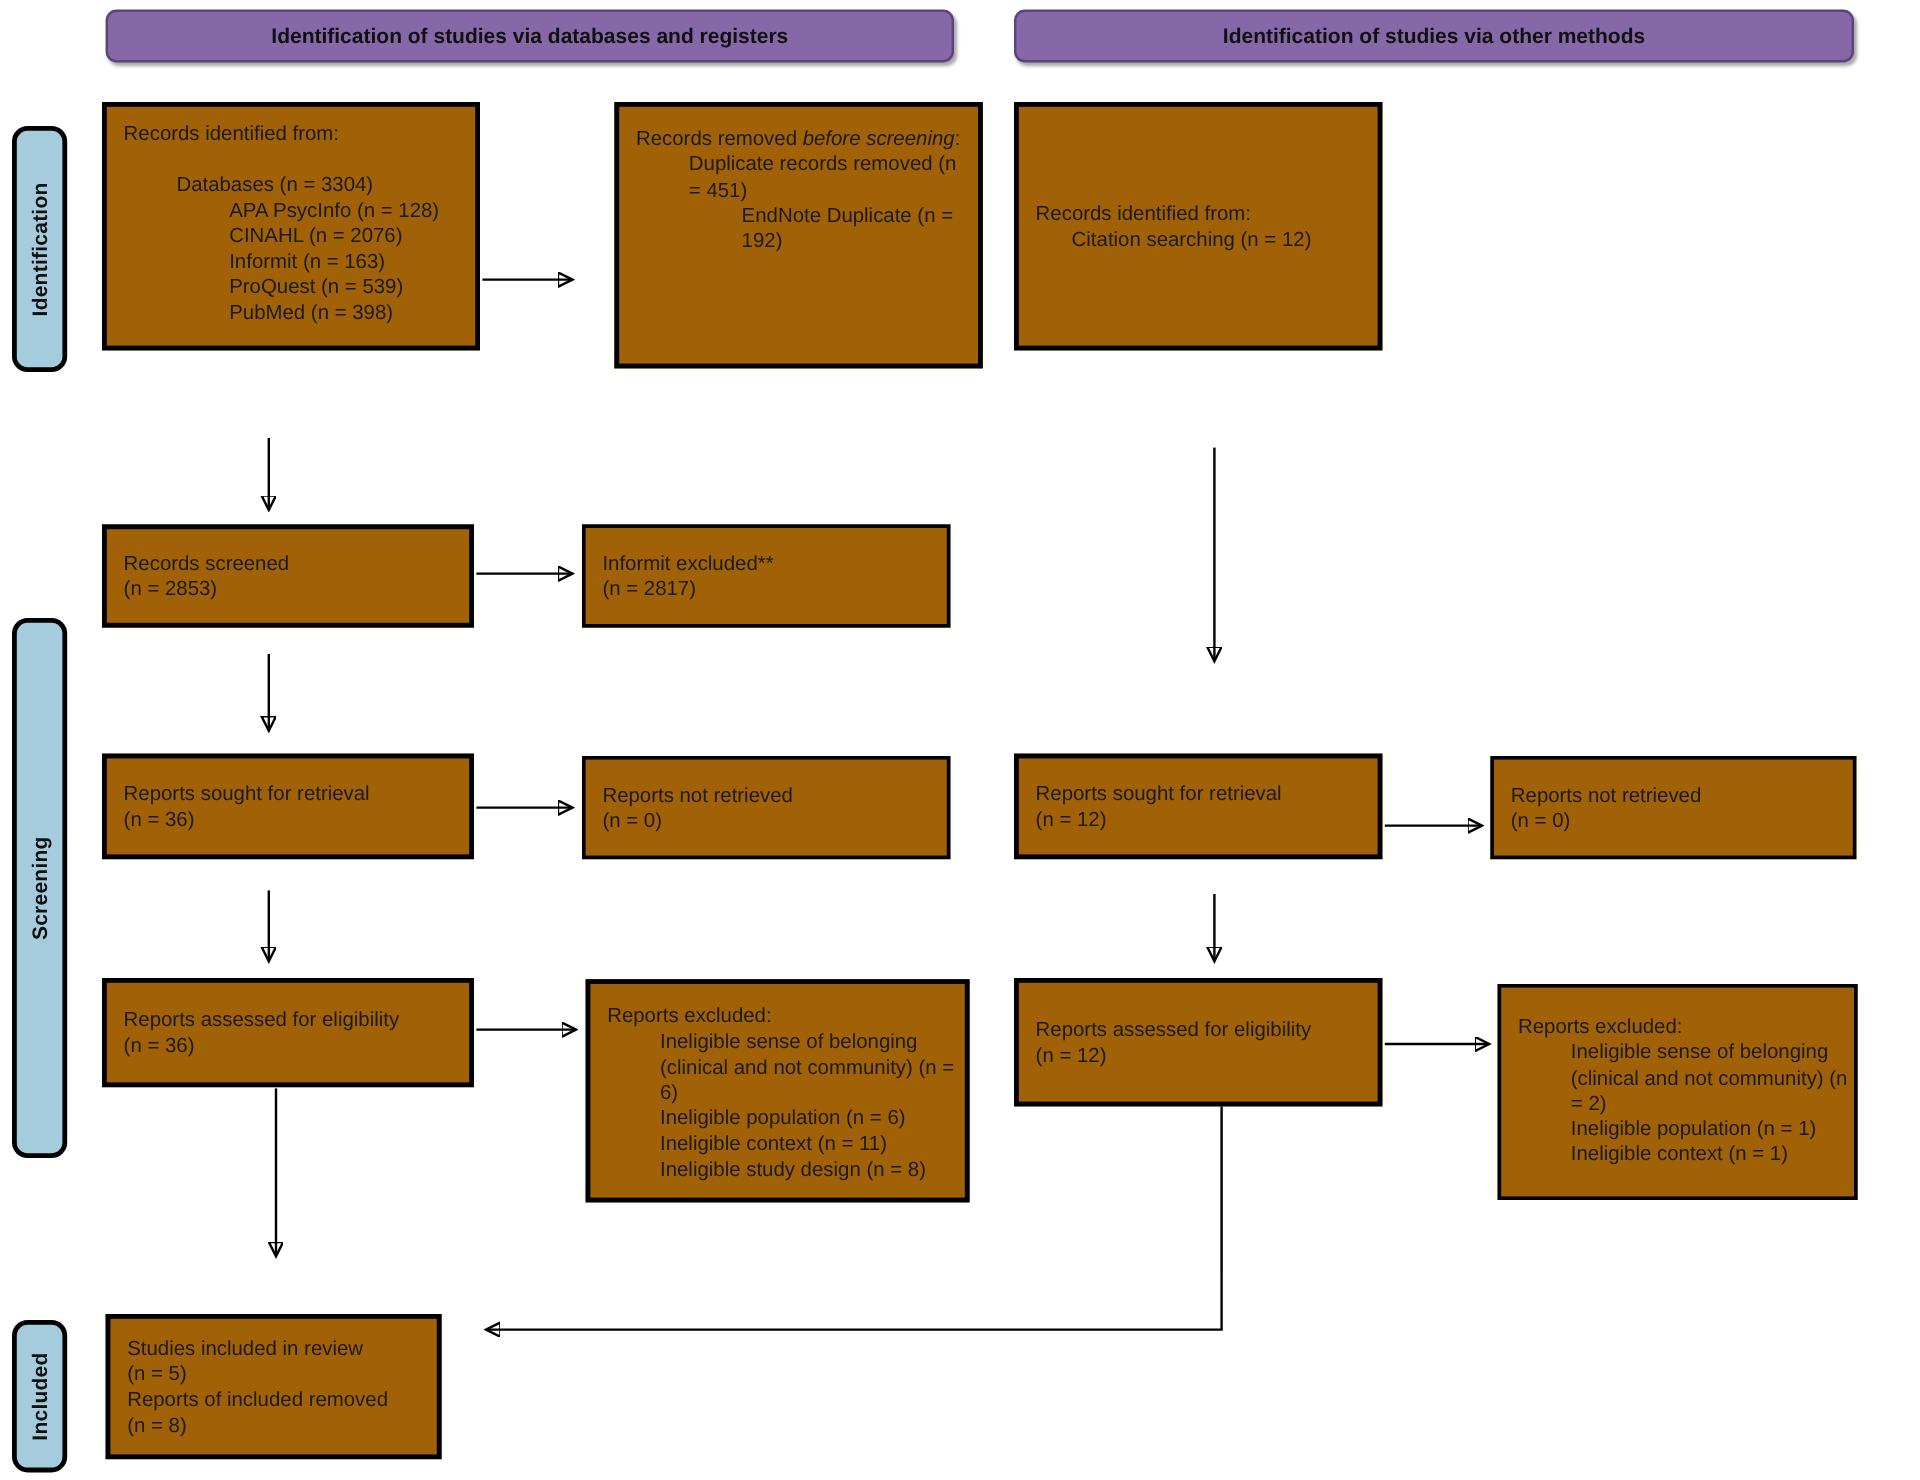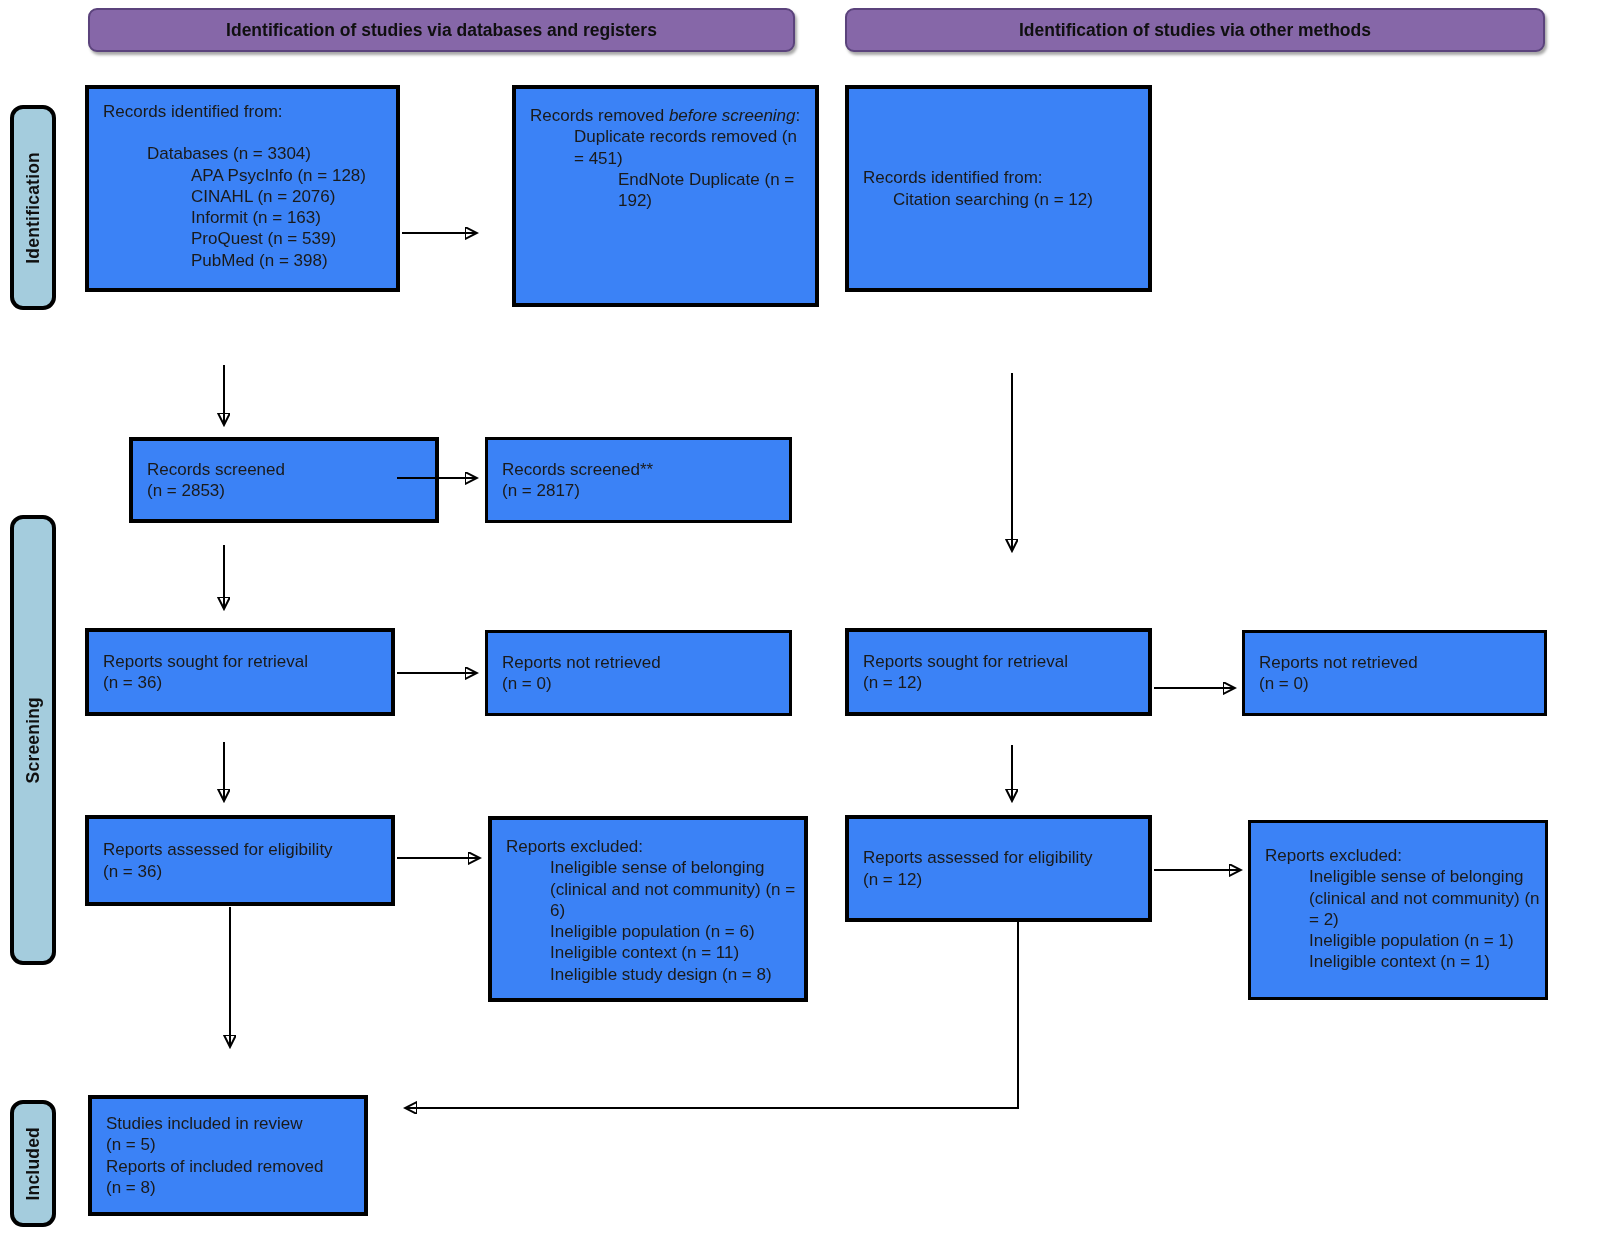--- a/index.html
+++ b/index.html
@@ -13,21 +13,21 @@
        box-shadow:2px 3px 3px rgba(0,0,0,0.35);box-sizing:border-box;}
 
   
   .side{position:absolute;width:46px;background:#A4CCDD;border:4px solid #000;
         border-radius:13px;display:flex;align-items:center;justify-content:center;
         box-sizing:border-box;}
   .side span{writing-mode:vertical-rl;transform:rotate(180deg);font-weight:bold;
              font-size:17.5px;color:#101010;letter-spacing:0.2px;}
 
   
-  .pbox{position:absolute;background:#3b82f6;border:4px solid #000;box-sizing:border-box;
+  .pbox{position:absolute;background:#a16207;border:4px solid #000;box-sizing:border-box;
         font-size:17px;line-height:1.25;color:#1a1a1a;}
   .thin{border-width:3px;}
   .center-v{display:flex;flex-direction:column;justify-content:center;
             padding:6px 6px 6px 14px;}
   .top-pad{padding:12px 4px 6px 14px;}
   .pad16{padding-top:16px;}
   .pad22{padding-top:22px;}
   .line{display:block;}
   .ind1{padding-left:44px;}
   .ind2{padding-left:88px;}
@@ -71,26 +71,26 @@
     <div class="line"><span>Records removed </span><span class="it">before screening</span><span>:</span></div>
     <div class="line ind1">Duplicate records removed (n = 451)</div>
     <div class="line ind2">EndNote Duplicate (n = 192)</div>
   </div>
 
   <div class="pbox center-v" style="left:845px;top:85px;width:307px;height:207px;">
     <div class="line">Records identified from:</div>
     <div class="line ind-sm">Citation searching (n = 12)</div>
   </div>
 
-  <div class="pbox center-v" style="left:85px;top:437px;width:310px;height:86px;margin-left:44px;">
+  <div class="pbox center-v" style="left:85px;top:437px;width:310px;height:86px;">
     <div class="line">Records screened</div>
     <div class="line">(n = 2853)</div>
   </div>
   <div class="pbox thin center-v" style="left:485px;top:437px;width:307px;height:86px;">
-    <div class="line">Records screened**</div>
+    <div class="line">Informit excluded**</div>
     <div class="line">(n = 2817)</div>
   </div>
 
   <div class="pbox center-v" style="left:85px;top:628px;width:310px;height:88px;">
     <div class="line">Reports sought for retrieval</div>
     <div class="line">(n = 36)</div>
   </div>
   <div class="pbox thin center-v" style="left:485px;top:630px;width:307px;height:86px;">
     <div class="line">Reports not retrieved</div>
     <div class="line">(n = 0)</div>

